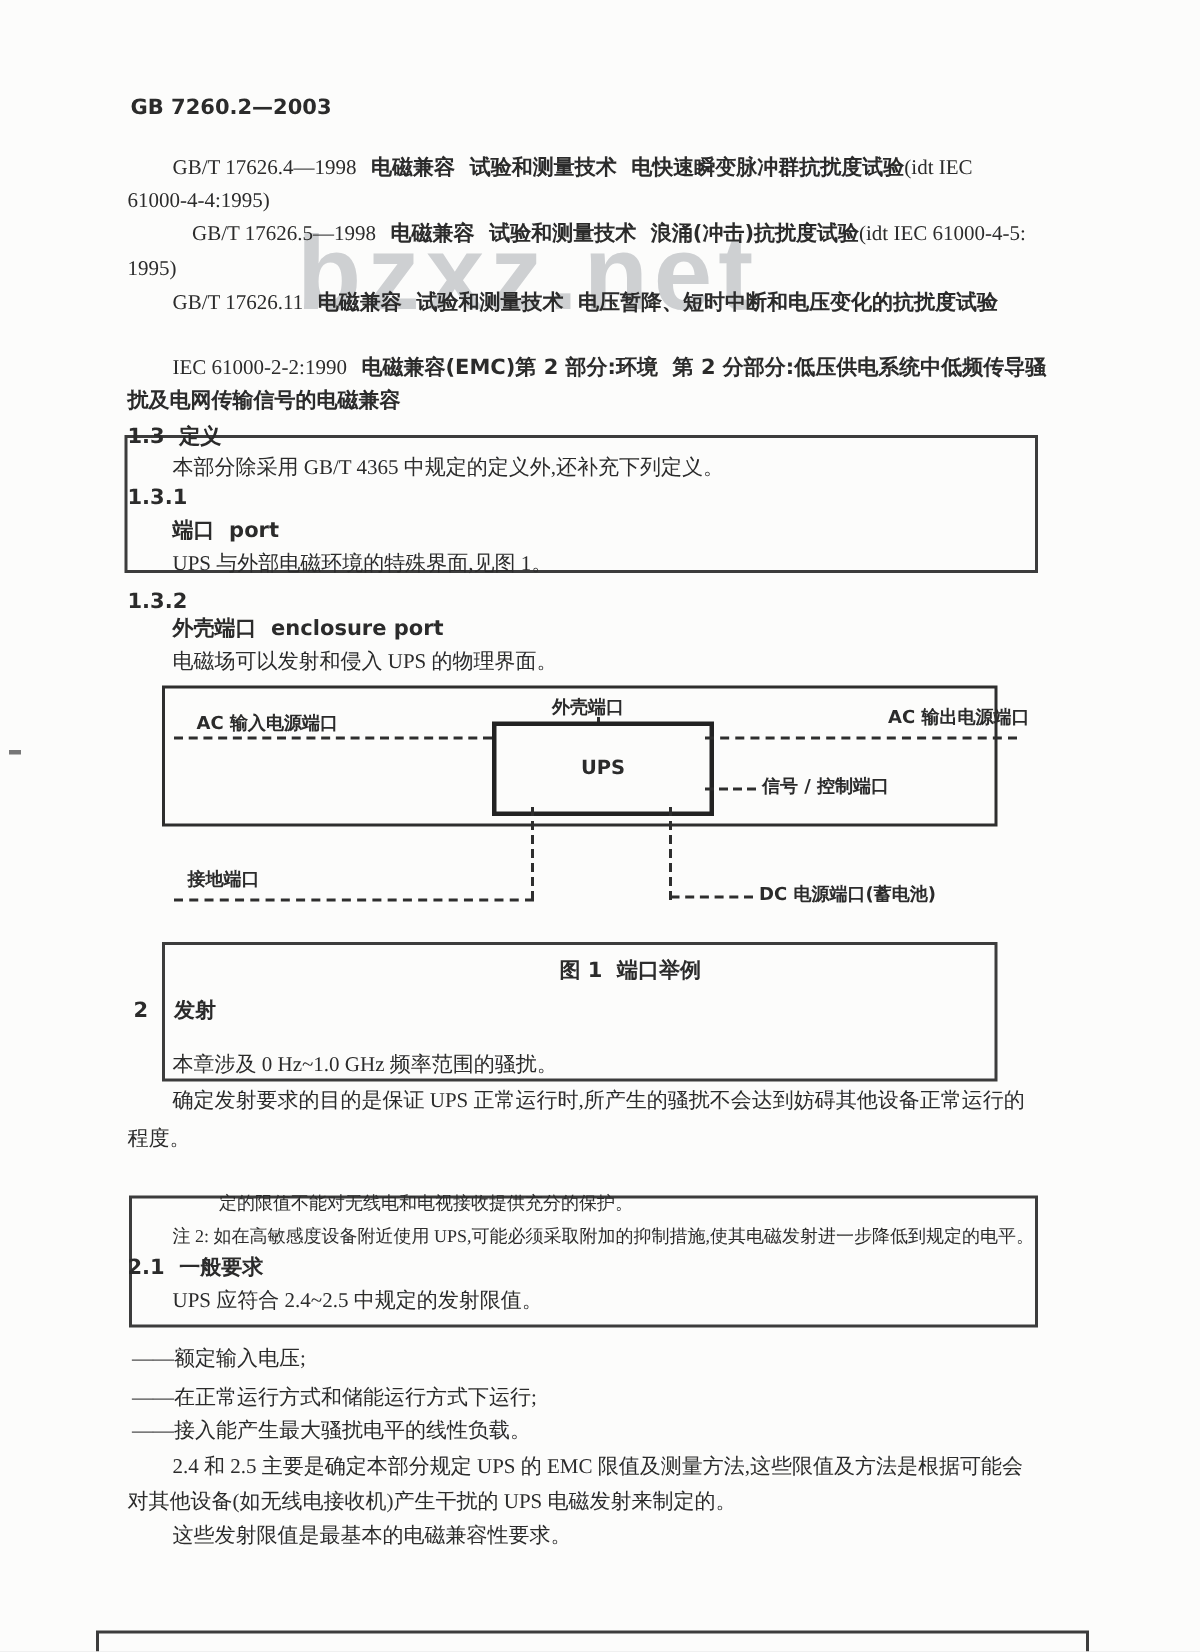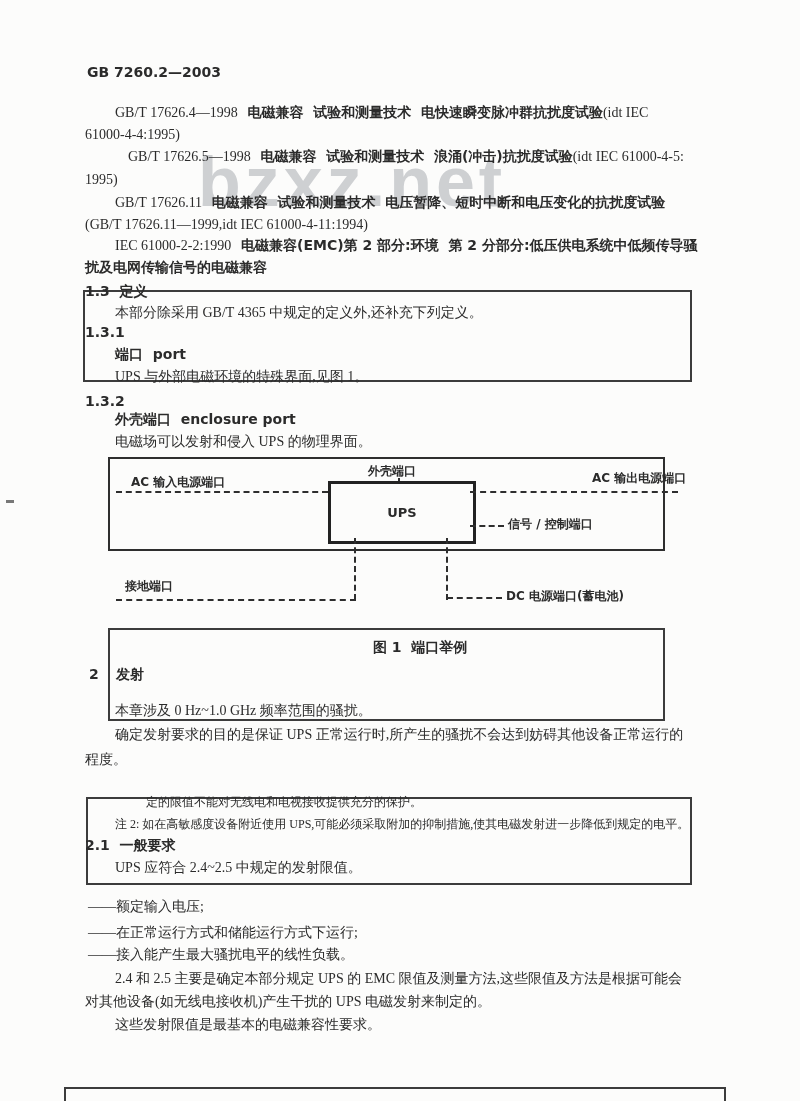--- a/index.html
+++ b/index.html
@@ -38,21 +38,20 @@
 
   <div class="ln hei txt" style="left:87px;top:62px;">GB 7260.2—2003</div>
 
   <div class="ln txt" style="left:115px;top:102px;"><span>GB/T 17626.4—1998</span><span class="hei">  电磁兼容  试验和测量技术  电快速瞬变脉冲群抗扰度试验</span><span>(idt IEC</span></div>
   <div class="ln txt" style="left:85px;top:124px;">61000-4-4:1995)</div>
 
   <div class="ln txt" style="left:128px;top:146px;"><span>GB/T 17626.5—1998</span><span class="hei">  电磁兼容  试验和测量技术  浪涌(冲击)抗扰度试验</span><span>(idt IEC 61000-4-5:</span></div>
   <div class="ln txt" style="left:85px;top:169px;">1995)</div>
 
   <div class="ln txt" style="left:115px;top:192px;"><span>GB/T 17626.11</span><span class="hei">  电磁兼容  试验和测量技术  电压暂降、短时中断和电压变化的抗扰度试验</span></div>
-  <div class="ln txt" style="left:85px;top:214px;">(GB/T 17626.11—1999,idt IEC 61000-4-11:1994)</div>
 
   <div class="ln txt" style="left:115px;top:235px;"><span>IEC 61000-2-2:1990</span><span class="hei">  电磁兼容(EMC)第 2 部分:环境  第 2 分部分:低压供电系统中低频传导骚</span></div>
   <div class="ln hei txt" style="left:85px;top:257px;">扰及电网传输信号的电磁兼容</div>
 
   <div class="box" style="left:83px;top:290px;width:605px;height:88px;"></div>
 
   <div class="ln hei txt" style="left:85px;top:281px;">1.3  定义</div>
   <div class="ln txt" style="left:115px;top:302px;">本部分除采用 GB/T 4365 中规定的定义外,还补充下列定义。</div>
   <div class="ln hei txt" style="left:85px;top:322px;">1.3.1</div>
   <div class="ln hei txt" style="left:115px;top:344px;">端口  port</div>

